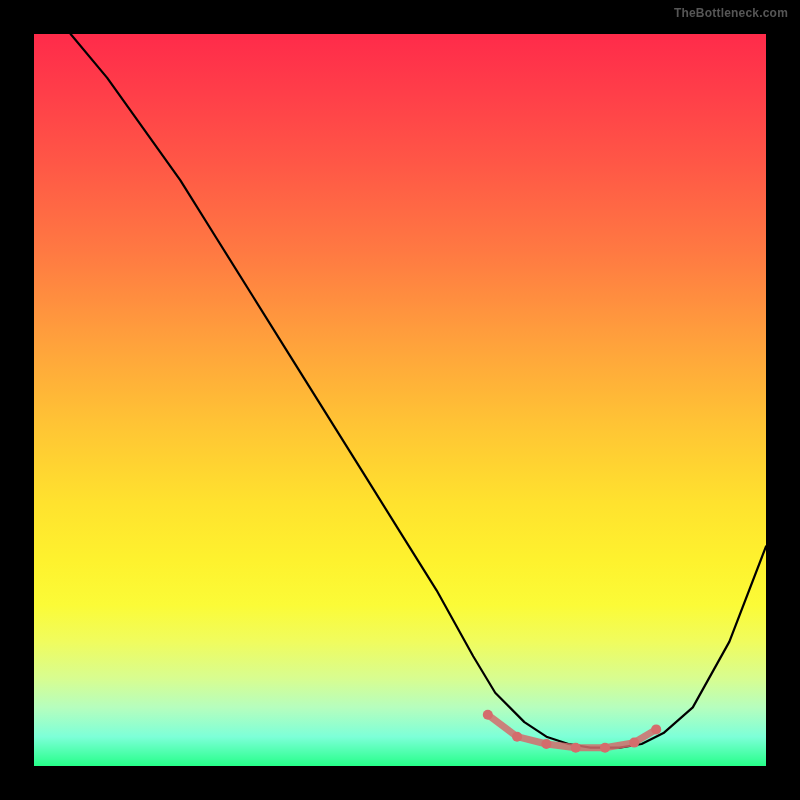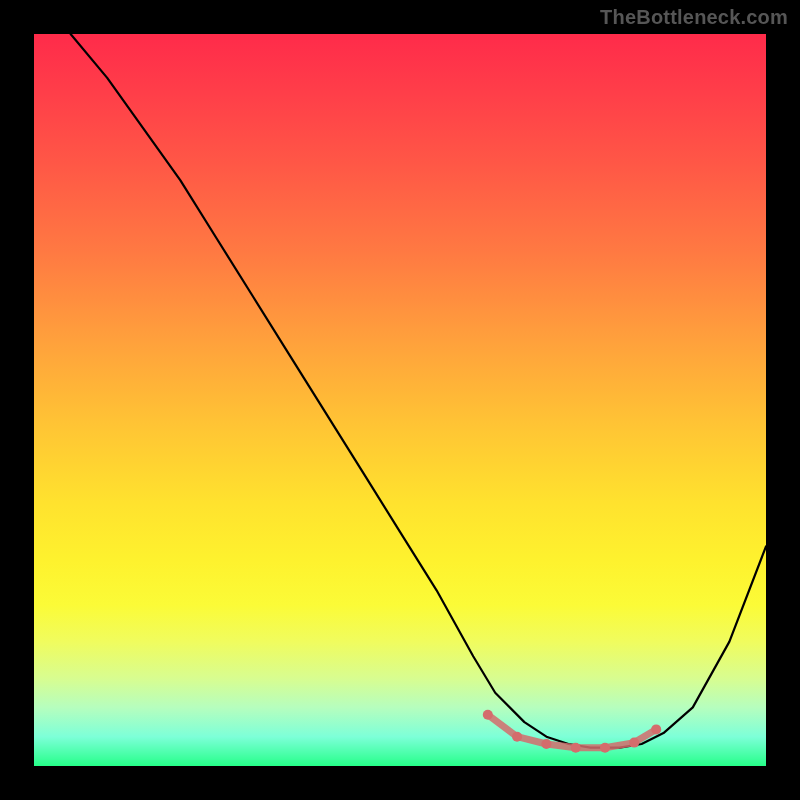--- a/index.html
+++ b/index.html
@@ -39,21 +39,21 @@
       #b6febe 92%,
       #7dffd8 96%,
       #26ff89 100%
     );
   }
   .watermark {
     position: absolute;
     top: 6px;
     right: 12px;
     color: #565656;
-    font-size: 20px;
+    font-size: 12px;
     font-weight: 600;
     letter-spacing: 0.2px;
     user-select: none;
   }
   svg.curve {
     position: absolute;
     left: 0;
     top: 0;
     width: 732px;
     height: 732px;

